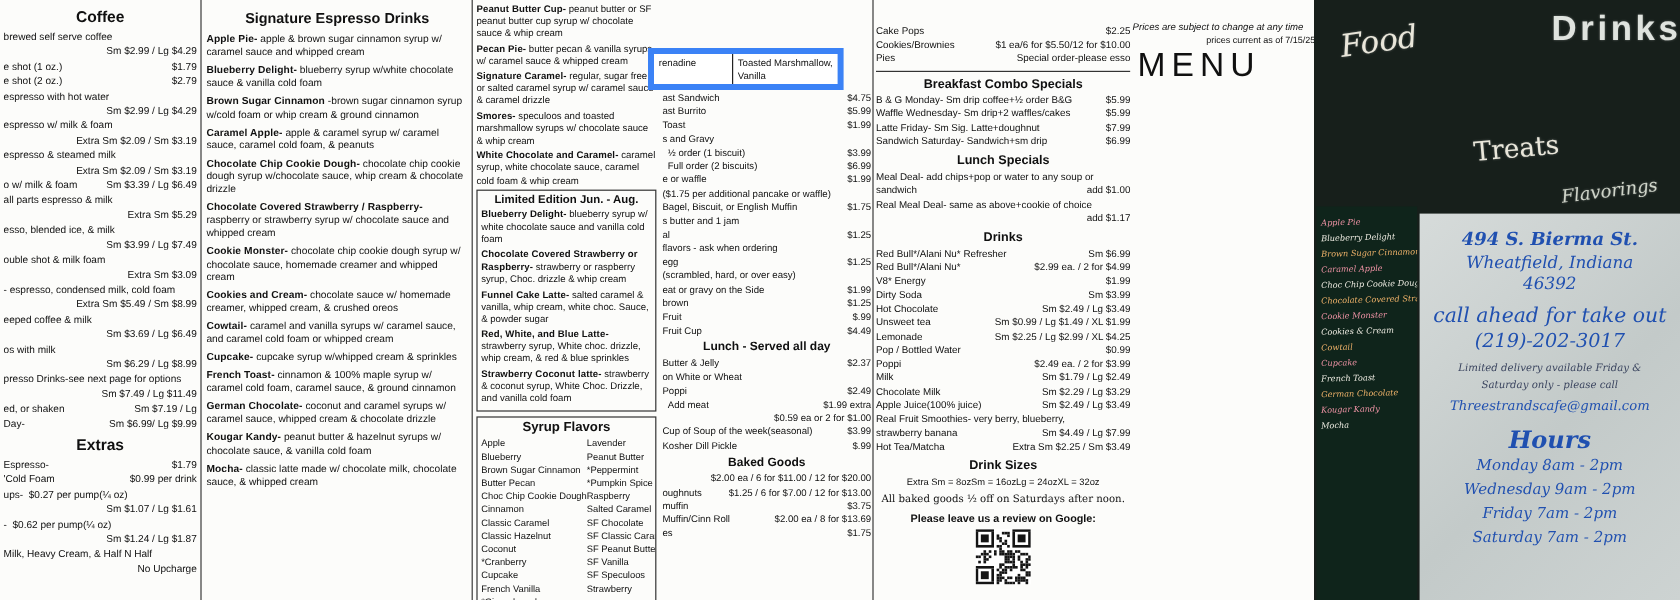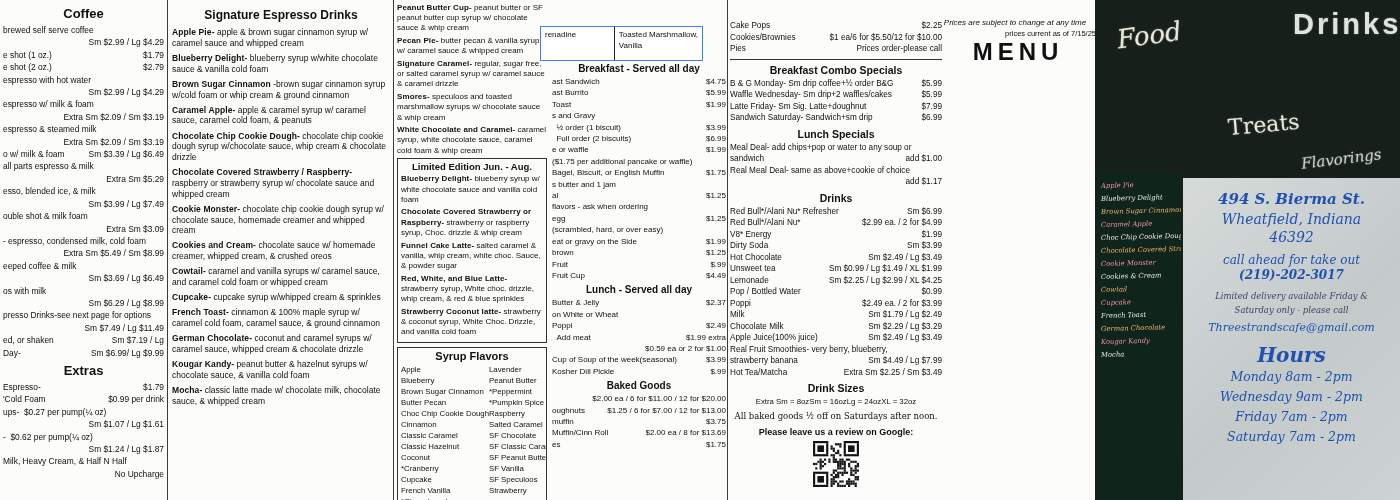--- a/index.html
+++ b/index.html
@@ -27,32 +27,32 @@
   #col3{position:absolute;left:397px;top:3px;width:150px}
   p.sig2{font-size:8px;line-height:10.2px;margin-bottom:2.5px}
   #limited{border:1px solid #333;margin-top:2px;padding:2px 3px}
   #limited .sec-title{font-size:9.5px;margin-bottom:2px}
   #syrups{border:1px solid #333;margin-top:4px;padding:2px 3px;height:166px;overflow:hidden}
   #syrups .sec-title{font-size:11px;margin-bottom:2px}
   .syrup-cols{display:flex}
   .syrup-cols>div{flex:1}
   .syrup-cols span{display:block;font-size:7.8px;line-height:11px;white-space:nowrap}
 
-  #flavorbox{position:absolute;left:540px;top:26px;width:163px;height:35px;border:1px solid #3b82f6;background:#fff;display:flex;z-index:3}
+  #flavorbox{position:absolute;left:540px;top:40px;width:163px;height:35px;border:5px solid #3b82f6;background:#fff;display:flex;z-index:3}
   #flavorbox .fb{flex:1;padding:2px 4px;font-size:8px;line-height:11px}
   #flavorbox .fb+.fb{border-left:1px solid #222}
   #flavorbox span{display:block;white-space:nowrap}
 
   #col4{position:absolute;left:552px;top:60px;width:174px}
   #col4 .sec-title{font-size:10px;margin:3px 0 2px}
   #col4 .row{font-size:8px;line-height:11.4px}
 
   #price-note{position:absolute;left:938px;top:18px;width:154px;text-align:center;font-size:8px;font-style:italic}
   #price-date{position:absolute;left:942px;top:29px;width:154px;text-align:right;font-size:7.5px}
-  #menu-big{position:absolute;left:948px;top:38px;width:140px;text-align:center;font-size:24px;font-weight:bold;letter-spacing:5px}
+  #menu-big{position:absolute;left:948px;top:38px;width:140px;font-size:28px;font-weight:normal;letter-spacing:5px}
 
   #col5{position:absolute;left:730px;top:20px;width:212px;height:478px;overflow:hidden}
   #col5 .row{font-size:8.2px;line-height:11.5px}
   #col5 .sec-title{font-size:10.5px;margin:4px 0 2px}
   .hr{border-top:1px solid #333;margin:4px 0 1px}
   #sizes-row{display:flex;justify-content:center;font-size:7.8px;margin-top:3px}
   #baked-note{font-size:8.5px;font-family:"DejaVu Serif",serif;text-align:center;margin-top:5px}
   #review{font-size:9px;font-weight:bold;text-align:center;margin-top:6px}
   #qr{width:46px;height:46px;margin:4px auto 0;background:#fff}
   #qr svg{width:46px;height:46px;display:block}
@@ -69,22 +69,22 @@
   #board{position:absolute;left:2px;top:172px;width:84px;height:328px;background:#0f241b;padding:7px 4px;overflow:hidden}
   #board span{display:block;font-size:6.8px;line-height:13px;font-style:italic;font-family:"DejaVu Serif",serif;transform:rotate(-1.5deg);white-space:nowrap}
   #board span:nth-of-type(3n+1){color:#ef93a5}
   #board span:nth-of-type(3n+2){color:#eceae0}
   #board span:nth-of-type(3n){color:#f0b36a}
 
   #wb{position:absolute;left:88px;top:178px;width:217px;height:322px;background:linear-gradient(135deg,#d6dbda 0%,#c3cac9 55%,#cdd3d2 100%);color:#2050b0;text-align:center;font-family:"DejaVu Serif",serif;font-style:italic;overflow:hidden}
   #wb .addr1{font-size:15px;font-weight:bold;margin-top:12px}
   #wb .addr2{font-size:14px;margin-top:3px}
   #wb .zip{font-size:14px;margin-top:2px}
-  #wb .call{font-size:12px;margin-top:8px}
-  #wb .phone{font-size:12px;font-weight:bold;margin-top:1px}
+  #wb .call{font-size:17px;margin-top:8px}
+  #wb .phone{font-size:16px;font-weight:normal;margin-top:1px}
   #wb .dl{font-size:8.5px;color:#3c4660;margin-top:3px;line-height:10.5px}
   #wb .dl.first{margin-top:9px}
   #wb .email{font-size:11px;margin-top:6px;white-space:nowrap}
   #wb .hours-title{font-size:20px;font-weight:bold;margin-top:9px}
   #wb .hline{font-size:12.5px;line-height:20px}
 </style>
 </head>
 <body>
 
 <div id="stage">
@@ -567,21 +567,21 @@
             <span class="rr">$2.25</span>
           </div>
 
           <div class="row">
             <span class="rl">Cookies/Brownies</span>
             <span class="rr">$1 ea/6 for $5.50/12 for $10.00</span>
           </div>
 
           <div class="row">
             <span class="rl">Pies</span>
-            <span class="rr">Prices order-please call</span>
+            <span class="rr">Special order-please esso</span>
           </div>
         </div>
       <div class="hr"></div>
 
       <div class="sec-title">Breakfast Combo Specials</div>
       <div>
 
           <div class="row">
             <span class="rl">B &amp; G Monday- Sm drip coffee+½ order B&amp;G</span>
             <span class="rr">$5.99</span>

